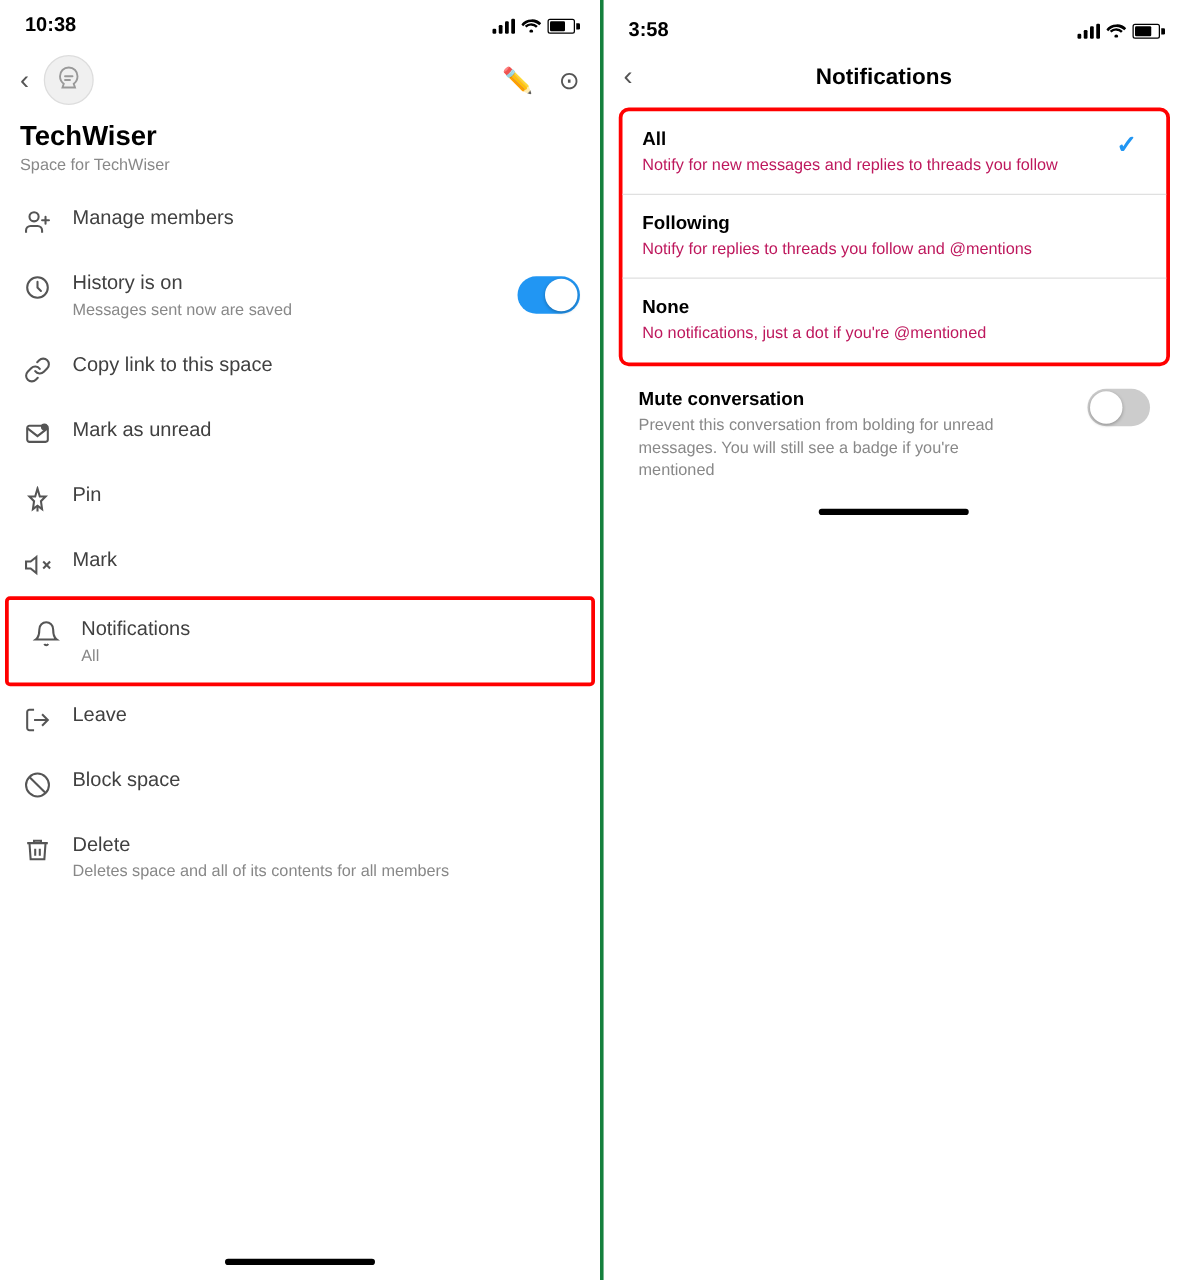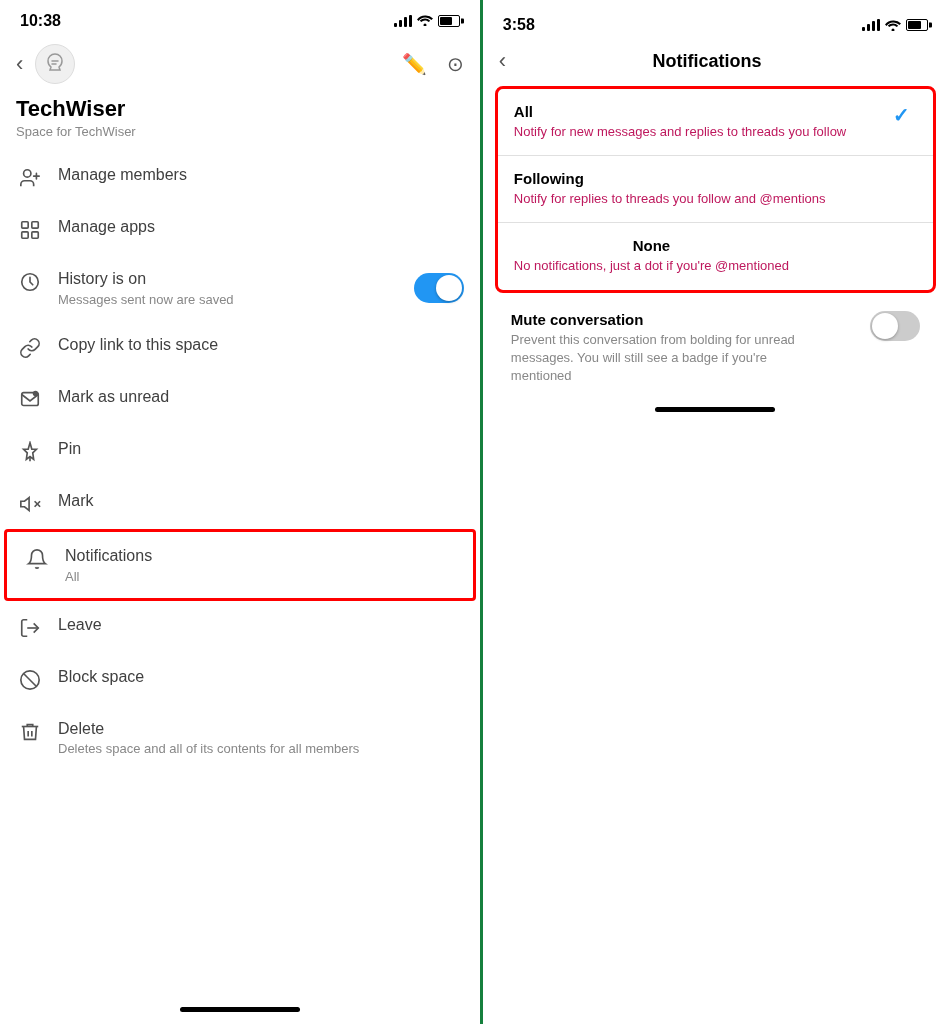--- a/index.html
+++ b/index.html
@@ -287,21 +287,20 @@
     .notif-option {
       padding: 14px 16px;
       border-bottom: 1px solid #e0e0e0;
       display: flex;
       align-items: flex-start;
       justify-content: space-between;
     }
 
     .notif-option:last-child {
       border-bottom: none;
-      text-align: center;
     }
 
     .notif-option-text .notif-title {
       font-size: 15px;
       font-weight: 600;
       color: #000;
       margin-bottom: 3px;
     }
 
     .notif-option-text .notif-desc {
@@ -397,33 +396,20 @@
           <circle cx="9" cy="7" r="4"></circle>
           <path d="M2 21v-2a4 4 0 014-4h6a4 4 0 014 4v2"></path>
           <path d="M19 7v6M22 10h-6" stroke-linecap="round"></path>
         </svg>
       </div>
       <div class="menu-text">
         <div class="menu-title">Manage members</div>
       </div>
     </div>
 
-    <div class="menu-item">
-      <div class="menu-icon">
-        <svg width="22" height="22" viewBox="0 0 24 24" fill="none" stroke="#555" stroke-width="1.8">
-          <rect x="3" y="3" width="7" height="7" rx="1"></rect>
-          <rect x="14" y="3" width="7" height="7" rx="1"></rect>
-          <rect x="3" y="14" width="7" height="7" rx="1"></rect>
-          <rect x="14" y="14" width="7" height="7" rx="1"></rect>
-        </svg>
-      </div>
-      <div class="menu-text">
-        <div class="menu-title">Manage apps</div>
-      </div>
-    </div>
 
     <div class="menu-item">
       <div class="menu-icon">
         <svg width="22" height="22" viewBox="0 0 24 24" fill="none" stroke="#555" stroke-width="1.8">
           <circle cx="12" cy="12" r="9"></circle>
           <path d="M12 7v5l3 3" stroke-linecap="round"></path>
         </svg>
       </div>
       <div class="menu-text">
         <div class="menu-title">History is on</div>

